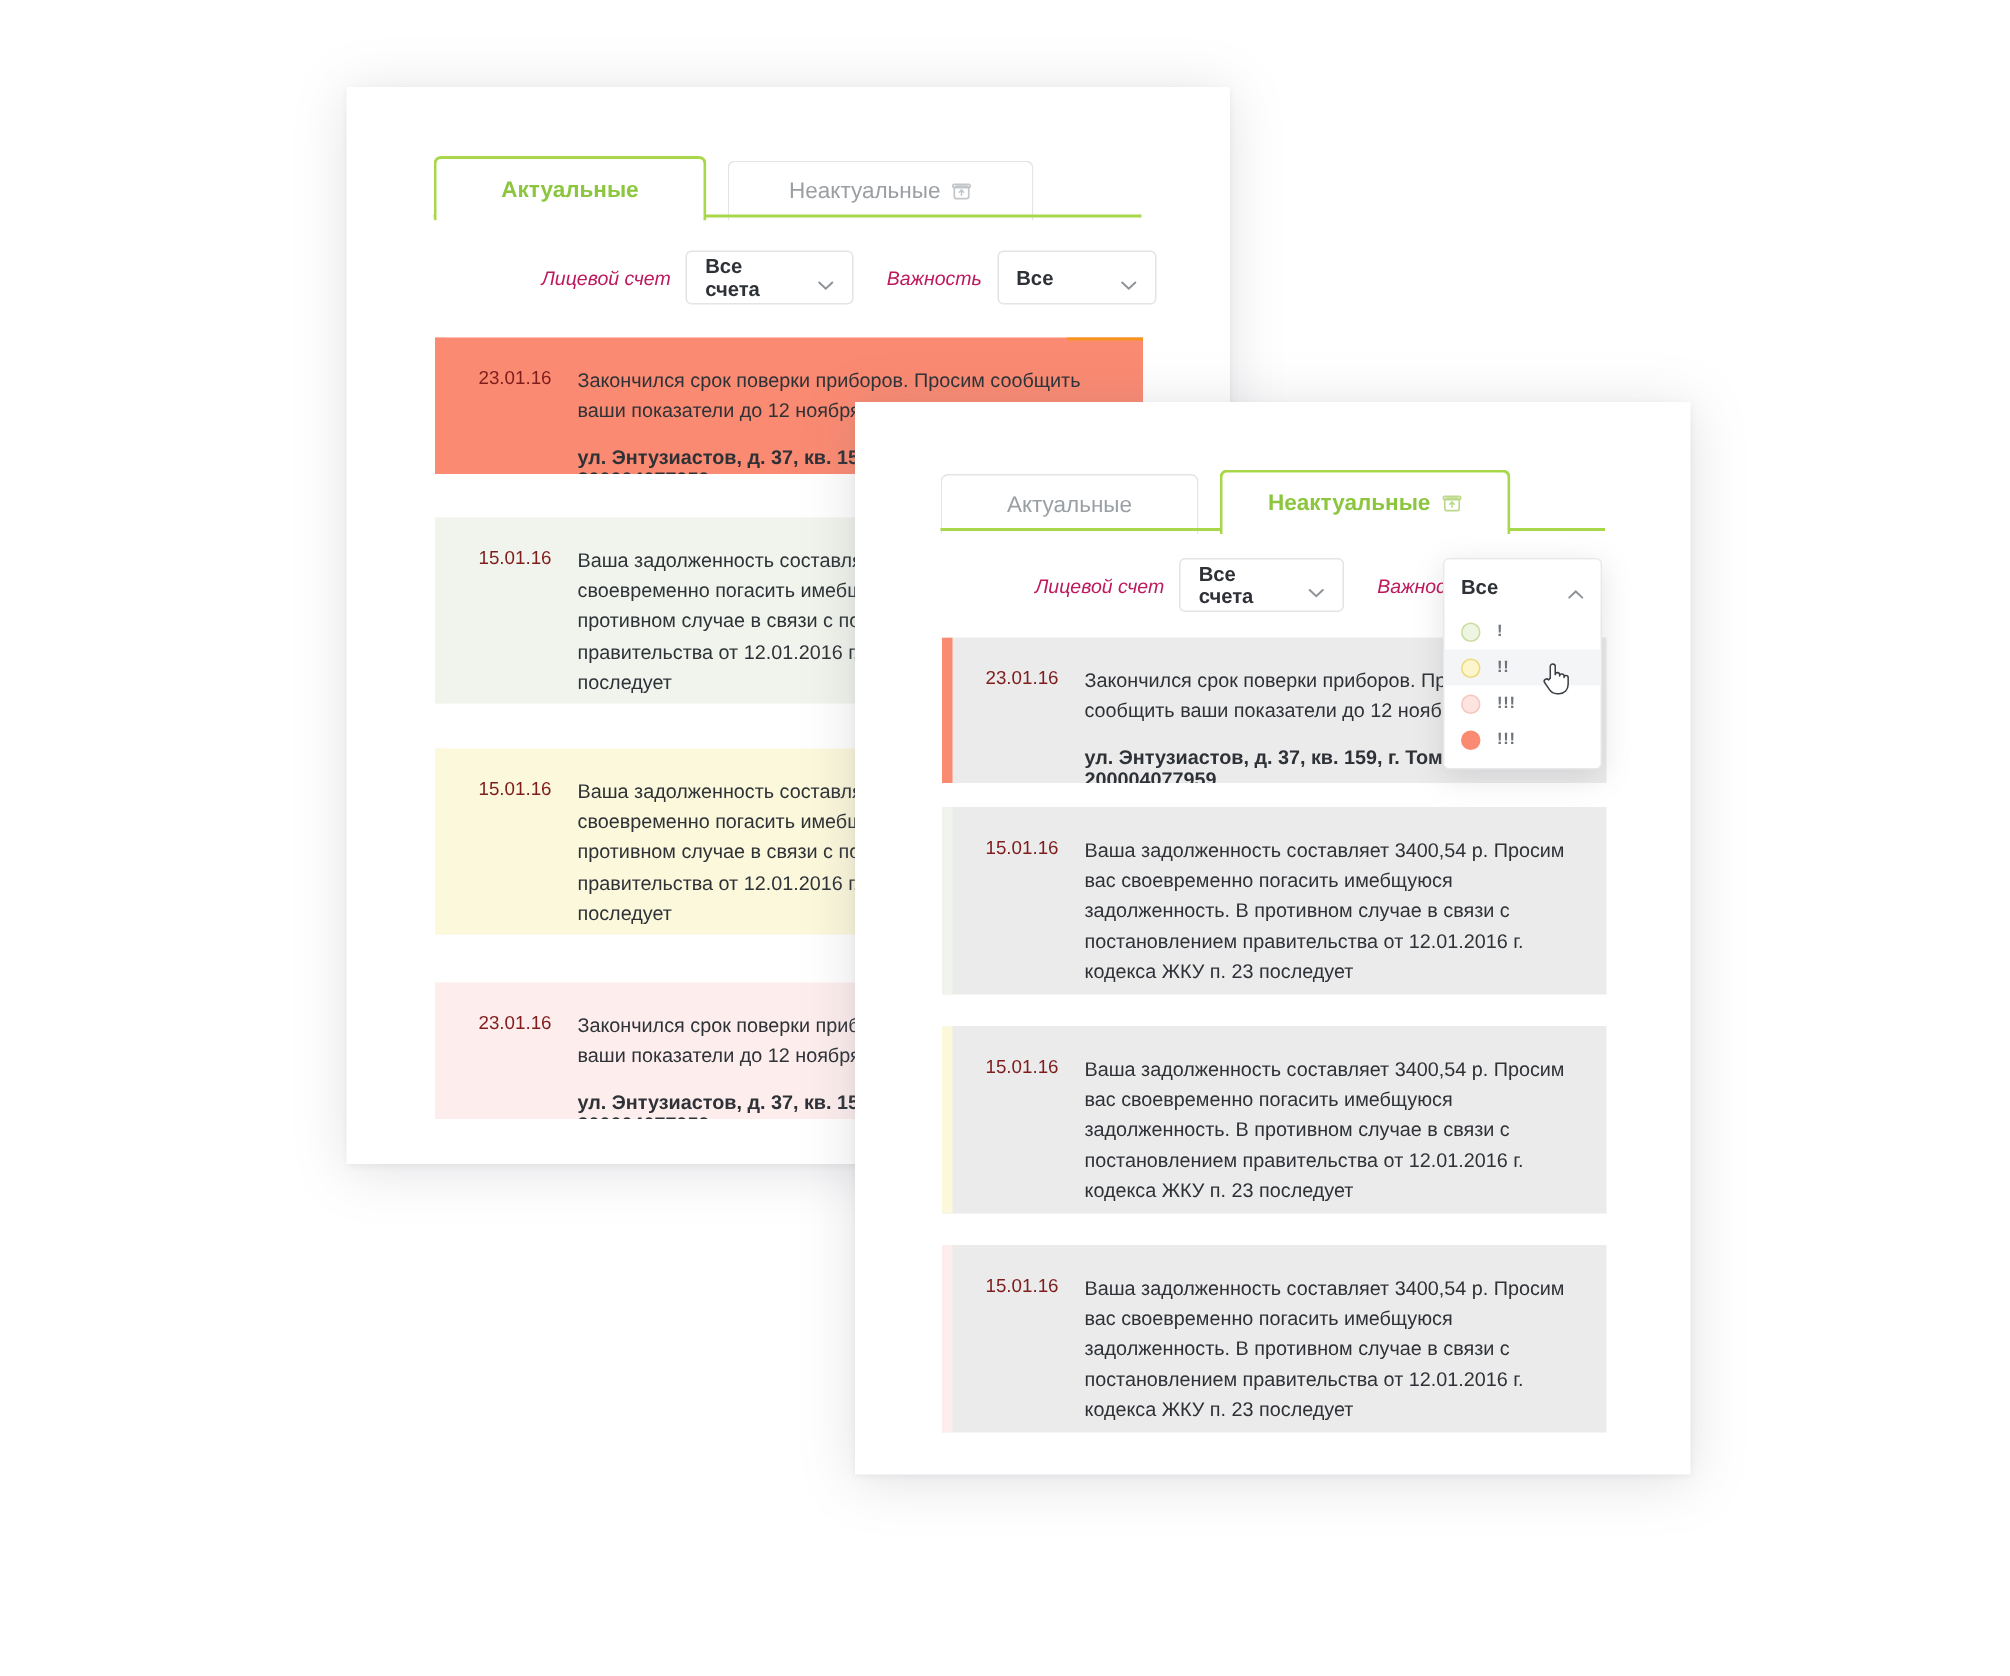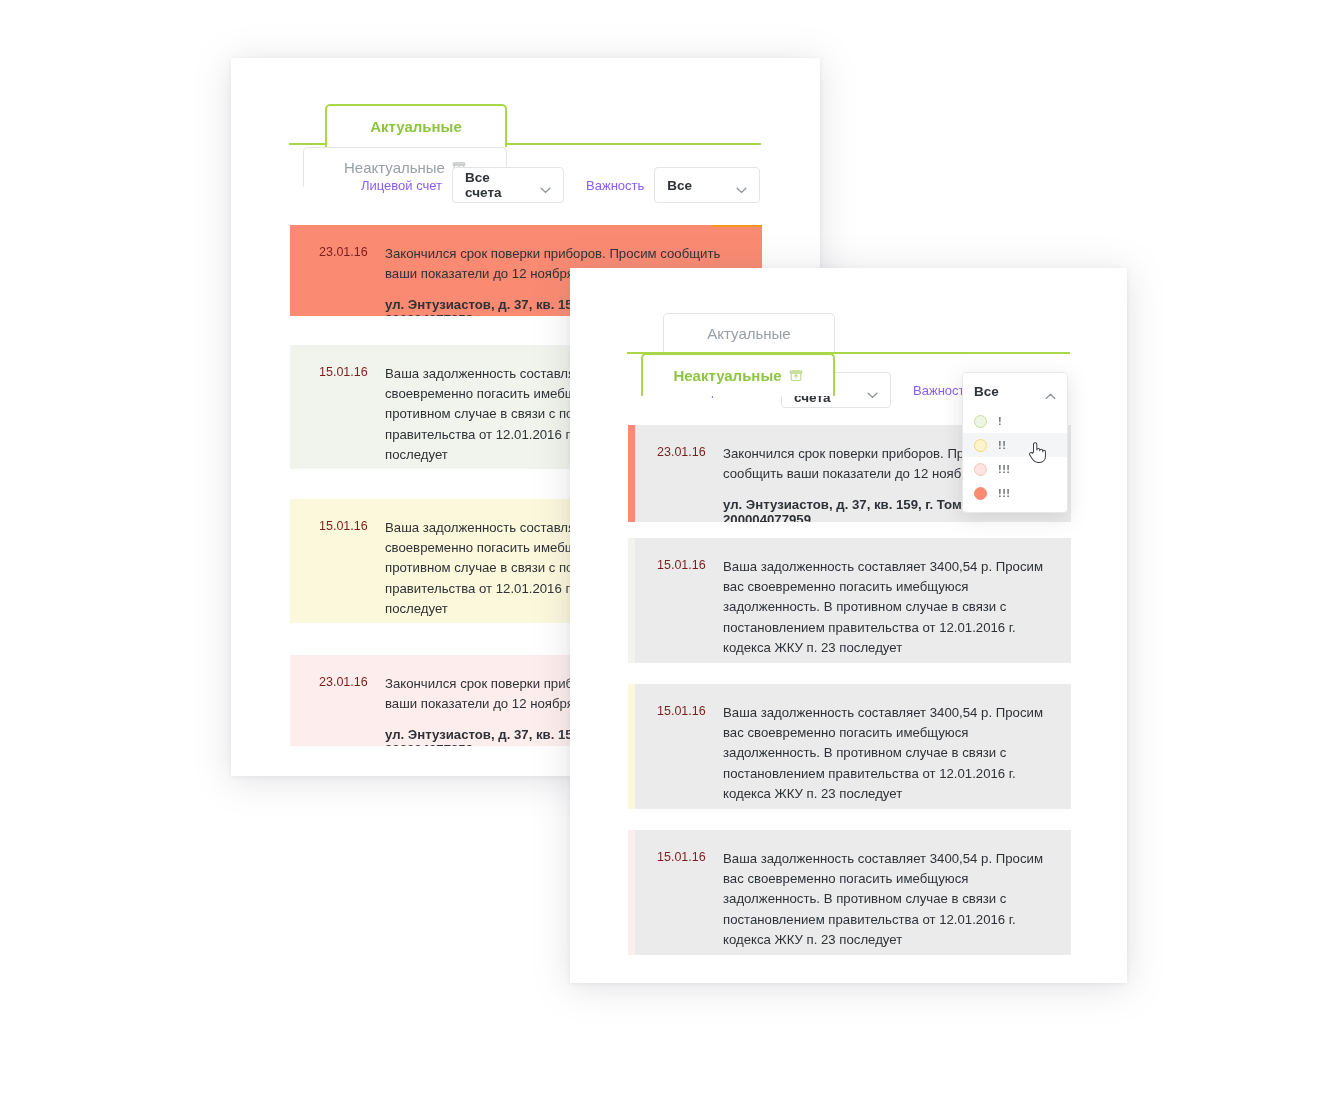--- a/index.html
+++ b/index.html
@@ -14,21 +14,21 @@
   
   .panel {
     position: absolute;
     background: #ffffff;
     box-shadow: 0 4px 34px rgba(120,120,130,0.22), 0 1px 4px rgba(120,120,130,0.10);
   }
   .panel-back  { left: 231px; top: 58px;  width: 589px; height: 718px; z-index: 1; }
   .panel-front { left: 570px; top: 268px; width: 557px; height: 715px; z-index: 3; }
 
   
-  .tabs { position: absolute; display: flex; align-items: flex-end; flex-direction: column; }
+  .tabs { position: absolute; display: flex; align-items: flex-end; }
   .tab {
     height: 40px;
     border: 1px solid #e2e4e6;
     border-bottom: none;
     border-radius: 5px 5px 0 0;
     background: #fff;
     display: flex; align-items: center; justify-content: center;
     gap: 7px;
     font-size: 15px;
     color: #9a9fa4;
@@ -47,21 +47,21 @@
   .tab-underline {
     position: absolute;
     height: 2px;
     background: #a8d84a;
     z-index: 1;
   }
   .trash-ico { display: inline-block; width: 14px; height: 14px; }
 
   
   .filters { position: absolute; display: flex; align-items: center; }
-  .filter-label { font-size: 13px; color: #8b5cf6; margin-right: 10px; white-space: nowrap; }
+  .filter-label { font-size: 13px; color: #be185d; margin-right: 10px; white-space: nowrap; font-style: italic; }
   .select {
     height: 36px;
     border: 1px solid #e2e4e6;
     border-radius: 4px;
     background: #fff;
     display: flex; align-items: center;
     padding: 0 12px;
     font-size: 13.5px;
     color: #2e3237;
     font-weight: bold;

